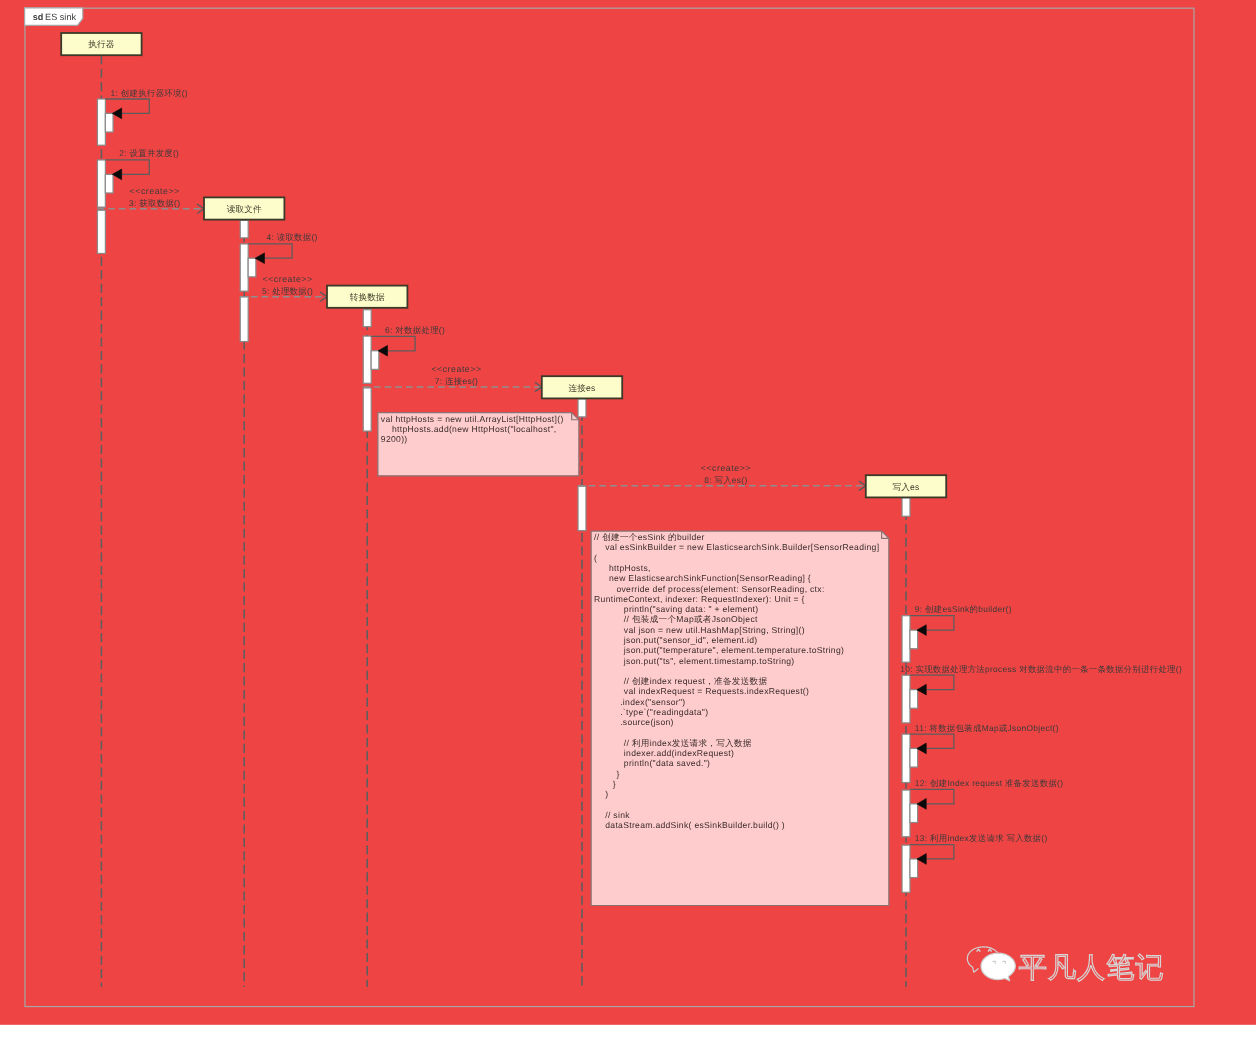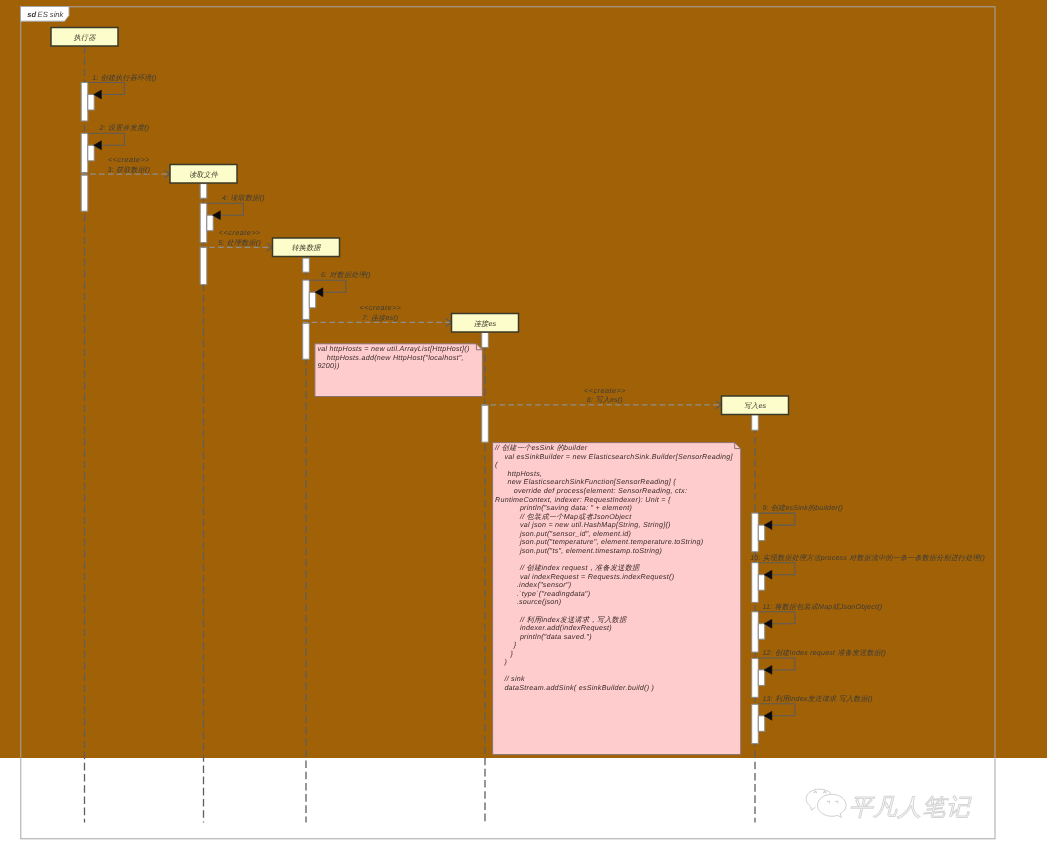--- a/index.html
+++ b/index.html
@@ -1,22 +1,22 @@
 <!DOCTYPE html>
 <html><head>
 <meta charset="utf-8">
 <title>ES sink - sequence diagram</title>
 <style>
   html,body{margin:0;padding:0;background:#ffffff;}
   body{width:1047px;height:865px;overflow:hidden;
        font-family:"Liberation Sans","DejaVu Sans",sans-serif;
        -webkit-font-smoothing:antialiased;
        text-rendering:geometricPrecision;}
-  #stage{position:relative;width:1047px;height:758px;background:#a16207;
-         -webkit-font-smoothing:antialiased;transform:translateZ(0);font-style:italic;}
+  #stage{position:relative;width:1047px;height:854px;background:#ef4444;
+         -webkit-font-smoothing:antialiased;transform:translateZ(0);}
   svg#diagram{position:absolute;left:0;top:0;display:block;}
   #diagram text{font-family:"Liberation Sans","DejaVu Sans",sans-serif;}
   .msg-label{font-size:7.0px;fill:#3a3a3a;letter-spacing:0.25px;}
   .stereo{font-size:7.3px;fill:#3a3a3a;letter-spacing:0.45px;}
   .plabel{font-size:7.2px;fill:#3a3a28;letter-spacing:0.1px;}
   .frame-kw{font-size:7.6px;font-weight:bold;fill:#3a3a38;}
   .frame-nm{font-size:7.6px;fill:#3a3a38;}
   .note-text{font-size:7.15px;fill:#3b2b2b;letter-spacing:0.26px;}
   .wm-text{font-size:23.5px;fill:none;stroke:#d5d5d5;stroke-width:1.0;
            font-family:"Liberation Sans","DejaVu Sans",sans-serif;letter-spacing:0.8px;}

